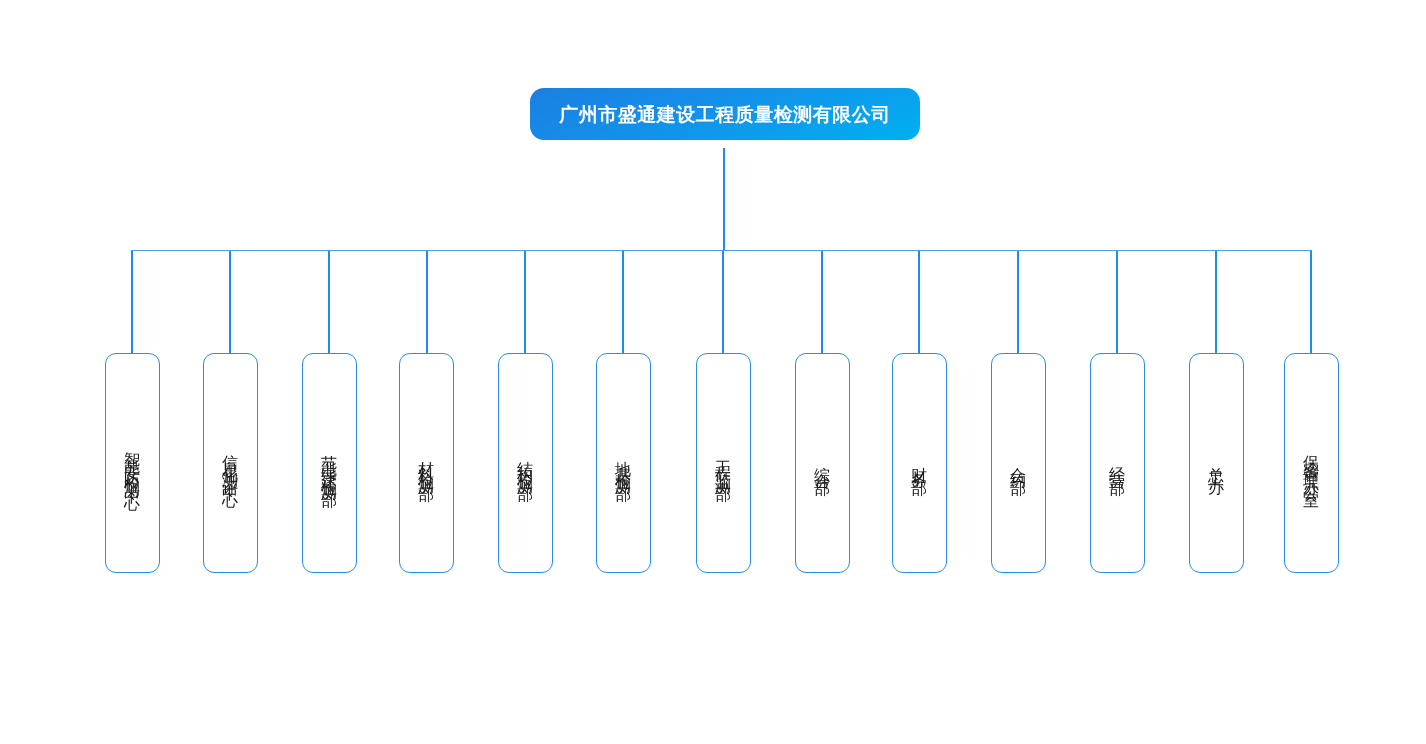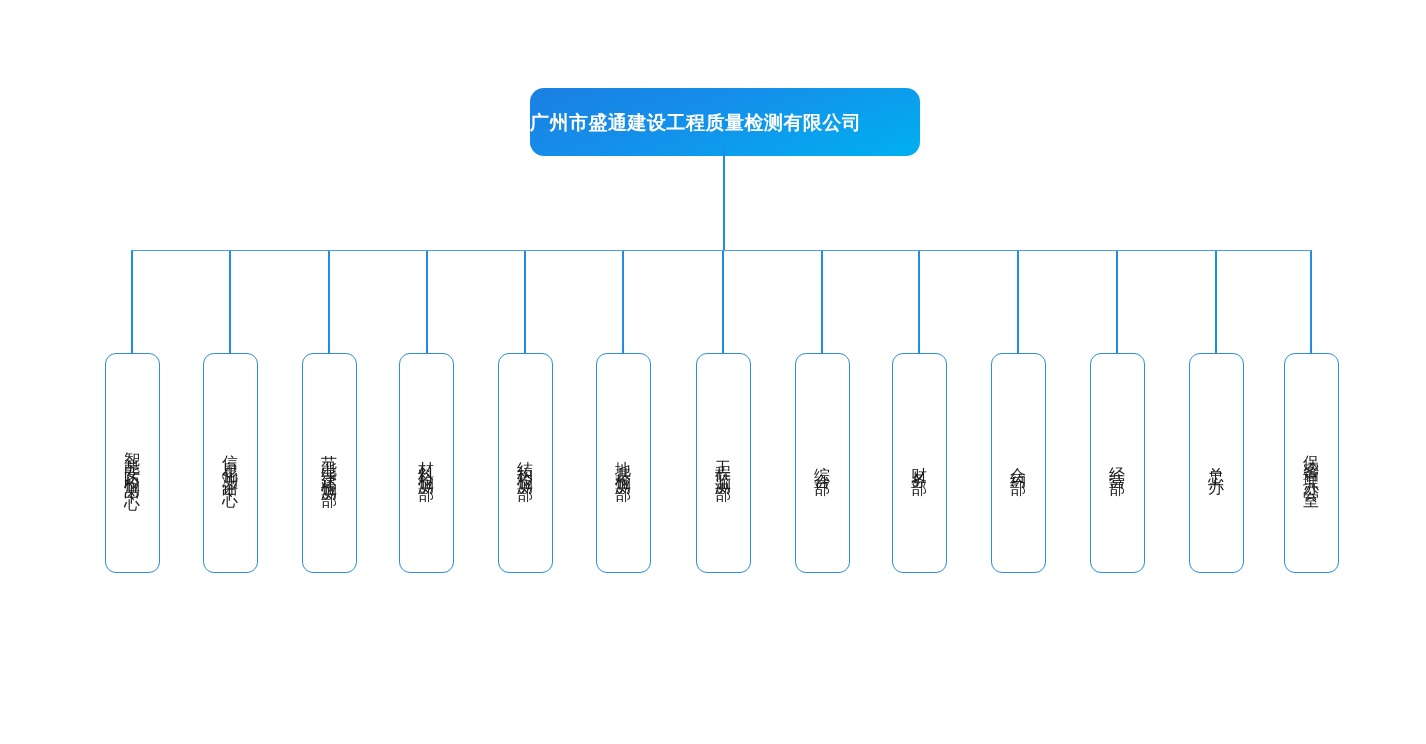--- a/index.html
+++ b/index.html
@@ -17,25 +17,26 @@
     background: #ffffff;
     overflow: hidden;
   }
 
   
   .root-node {
     position: absolute;
     left: 530px;
     top: 88px;
     width: 390px;
-    height: 68px;
+    height: 52px;
     border-radius: 14px;
     background: linear-gradient(160deg, #1a7fe0 0%, #1490ea 42%, #00b0f0 100%);
     display: flex;
     align-items: center;
+    justify-content: center;
     box-sizing: border-box;
   }
   .root-label {
     color: #ffffff;
     font-size: 19px;
     font-weight: bold;
     letter-spacing: 0.5px;
     white-space: nowrap;
     line-height: 1;
   }

